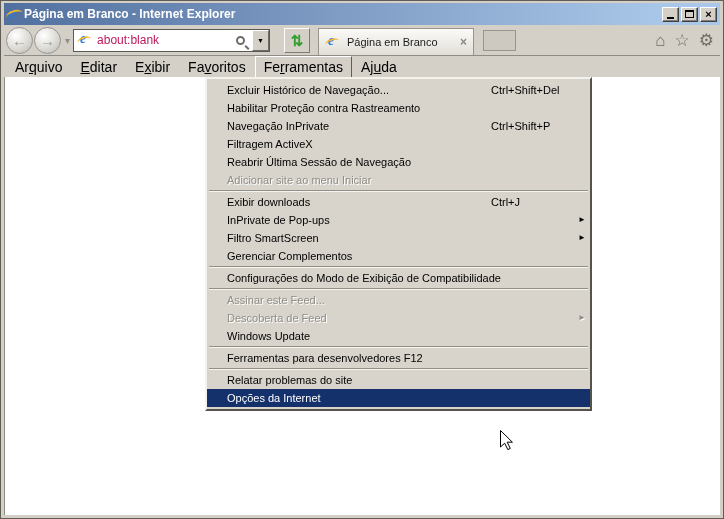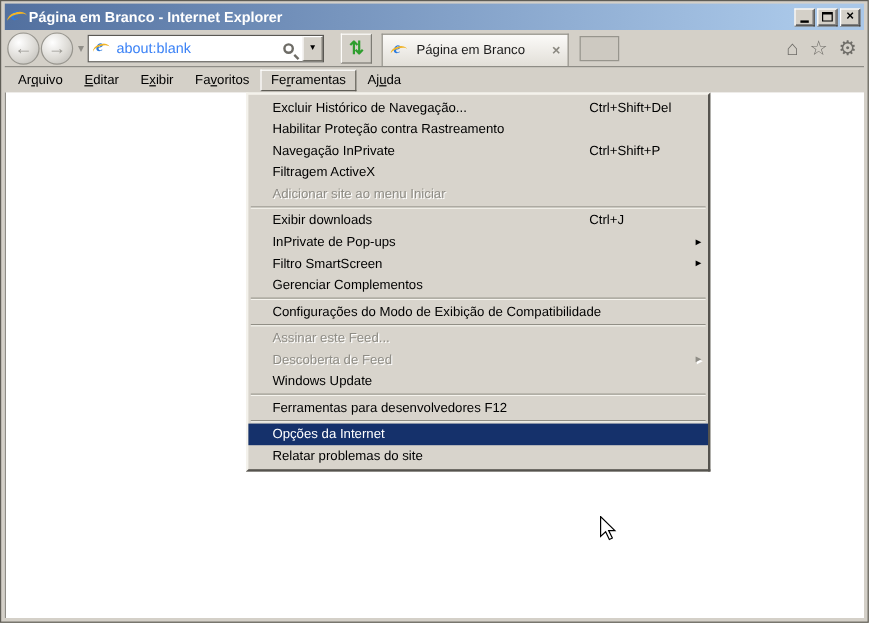--- a/index.html
+++ b/index.html
@@ -24,21 +24,21 @@
   .navbar{height:31px;display:flex;align-items:center;background:var(--chrome);
     border-bottom:1px solid #8e8c86;position:relative;padding:0 6px 0 2px;}
   .nav-circle{width:27px;height:27px;border-radius:50%;border:1px solid #98968f;
     background:radial-gradient(circle at 35% 30%,#ffffff,#dddbd6 55%,#b9b7b2);
     display:flex;align-items:center;justify-content:center;
     color:#9b9993;font-size:15px;font-weight:bold;line-height:1;}
   .nav-chevron{color:#908e88;font-size:10px;margin:0 3px 0 4px;}
   .addressbar{width:197px;height:23px;background:#fff;border:1px solid #5a5853;
     display:flex;align-items:center;padding-left:3px;}
   .addressbar input{flex:1;border:none;outline:none;background:transparent;
-    font:12px "Liberation Sans",sans-serif;color:#3b82f6;padding:0 0 0 4px;min-width:0;}
+    font:12px "Liberation Sans",sans-serif;color:#be185d;padding:0 0 0 4px;min-width:0;}
   .mag{width:9px;height:9px;border:2px solid #6e6c66;border-radius:50%;
     position:relative;margin-right:7px;flex:none;}
   .mag::after{content:'';position:absolute;width:2px;height:5px;background:#6e6c66;
     transform:rotate(-45deg);left:8px;top:7px;}
   .addr-drop{width:17px;height:21px;background:var(--chrome);border:1px solid;
     border-color:#fff #6f6d66 #6f6d66 #fff;display:flex;align-items:center;
     justify-content:center;font-size:7px;color:#000;flex:none;padding:0;}
   .refresh{width:26px;height:25px;margin-left:14px;background:var(--chrome);
     border:1px solid;border-color:#fdfcfa #7d7b74 #7d7b74 #fdfcfa;
     display:flex;align-items:center;justify-content:center;padding:0;}
@@ -47,21 +47,21 @@
     background:linear-gradient(#fbfaf8,#e2dfd8);border:1px solid #97958d;border-bottom:none;
     display:flex;align-items:center;padding:0 6px;font-size:11px;color:#1a1a1a;}
   .tab-title{margin-left:6px;white-space:nowrap;overflow:hidden;flex:1;}
   .tab-close{color:#8a8880;font-size:12px;font-weight:bold;margin-left:4px;}
   .newtab{width:33px;height:21px;margin-left:9px;background:#cdc9c1;
     border:1px solid #97958d;}
   .right-icons{margin-left:auto;display:flex;align-items:center;gap:9px;}
   .tool-icon{font-size:17px;color:#6f6d68;line-height:1;}
   
   .menubar{height:21px;display:flex;align-items:center;background:var(--chrome);
-    font-size:11px;color:#000;padding-left:2px;}
+    font-size:14px;color:#000;padding-left:2px;}
   .mb-item{padding:3px 9px;white-space:nowrap;}
   .mb-item.active{border:1px solid;border-color:#fff #5f5d56 #5f5d56 #fff;
     padding:2px 8px;}
   
   .content{flex:1;background:#fff;border-left:1px solid #8e8c86;}
   
   .dropdown{position:absolute;left:205px;top:77px;width:387px;z-index:40;
     background:var(--menu-bg);border:2px solid;
     border-color:#f4f2ec #55534e #55534e #f4f2ec;padding:2px 0;font-size:11px;}
   .mi{height:18px;line-height:18px;display:flex;align-items:center;
@@ -160,20 +160,23 @@
     <div class="mi">
       <span class="mi-label">Habilitar Proteção contra Rastreamento</span>
     </div>
     <div class="mi">
       <span class="mi-label">Navegação InPrivate</span>
       <span class="mi-shortcut">Ctrl+Shift+P</span>
     </div>
     <div class="mi">
       <span class="mi-label">Filtragem ActiveX</span>
     </div>
+    <div class="mi">
+      <span class="mi-label">Reabrir Última Sessão de Navegação</span>
+    </div>
     <div class="mi disabled">
       <span class="mi-label">Adicionar site ao menu Iniciar</span>
     </div>
     <div class="sep"></div>
     <div class="mi">
       <span class="mi-label">Exibir downloads</span>
       <span class="mi-shortcut">Ctrl+J</span>
     </div>
     <div class="mi">
       <span class="mi-label">InPrivate de Pop-ups</span>
@@ -199,23 +202,23 @@
       <span class="mi-arrow">►</span>
     </div>
     <div class="mi">
       <span class="mi-label">Windows Update</span>
     </div>
     <div class="sep"></div>
     <div class="mi">
       <span class="mi-label">Ferramentas para desenvolvedores F12</span>
     </div>
     <div class="sep"></div>
+    <div class="mi">
+      <span class="mi-label">Relatar problemas do site</span>
+    </div>
     <div class="mi highlighted">
       <span class="mi-label">Opções da Internet</span>
-    </div>
-    <div class="mi">
-      <span class="mi-label">Relatar problemas do site</span>
     </div>
   </div>
 
 <svg class="cursor" width="14" height="21" viewBox="0 0 14 21">
   <polygon points="0.5,0.5 0.5,17 4.7,13.2 7.8,19.6 10.3,18.4 7.2,12.2 12.4,12.2" fill="#ffffff" stroke="#000000" stroke-width="1"></polygon>
 </svg>
 
 </body></html>

